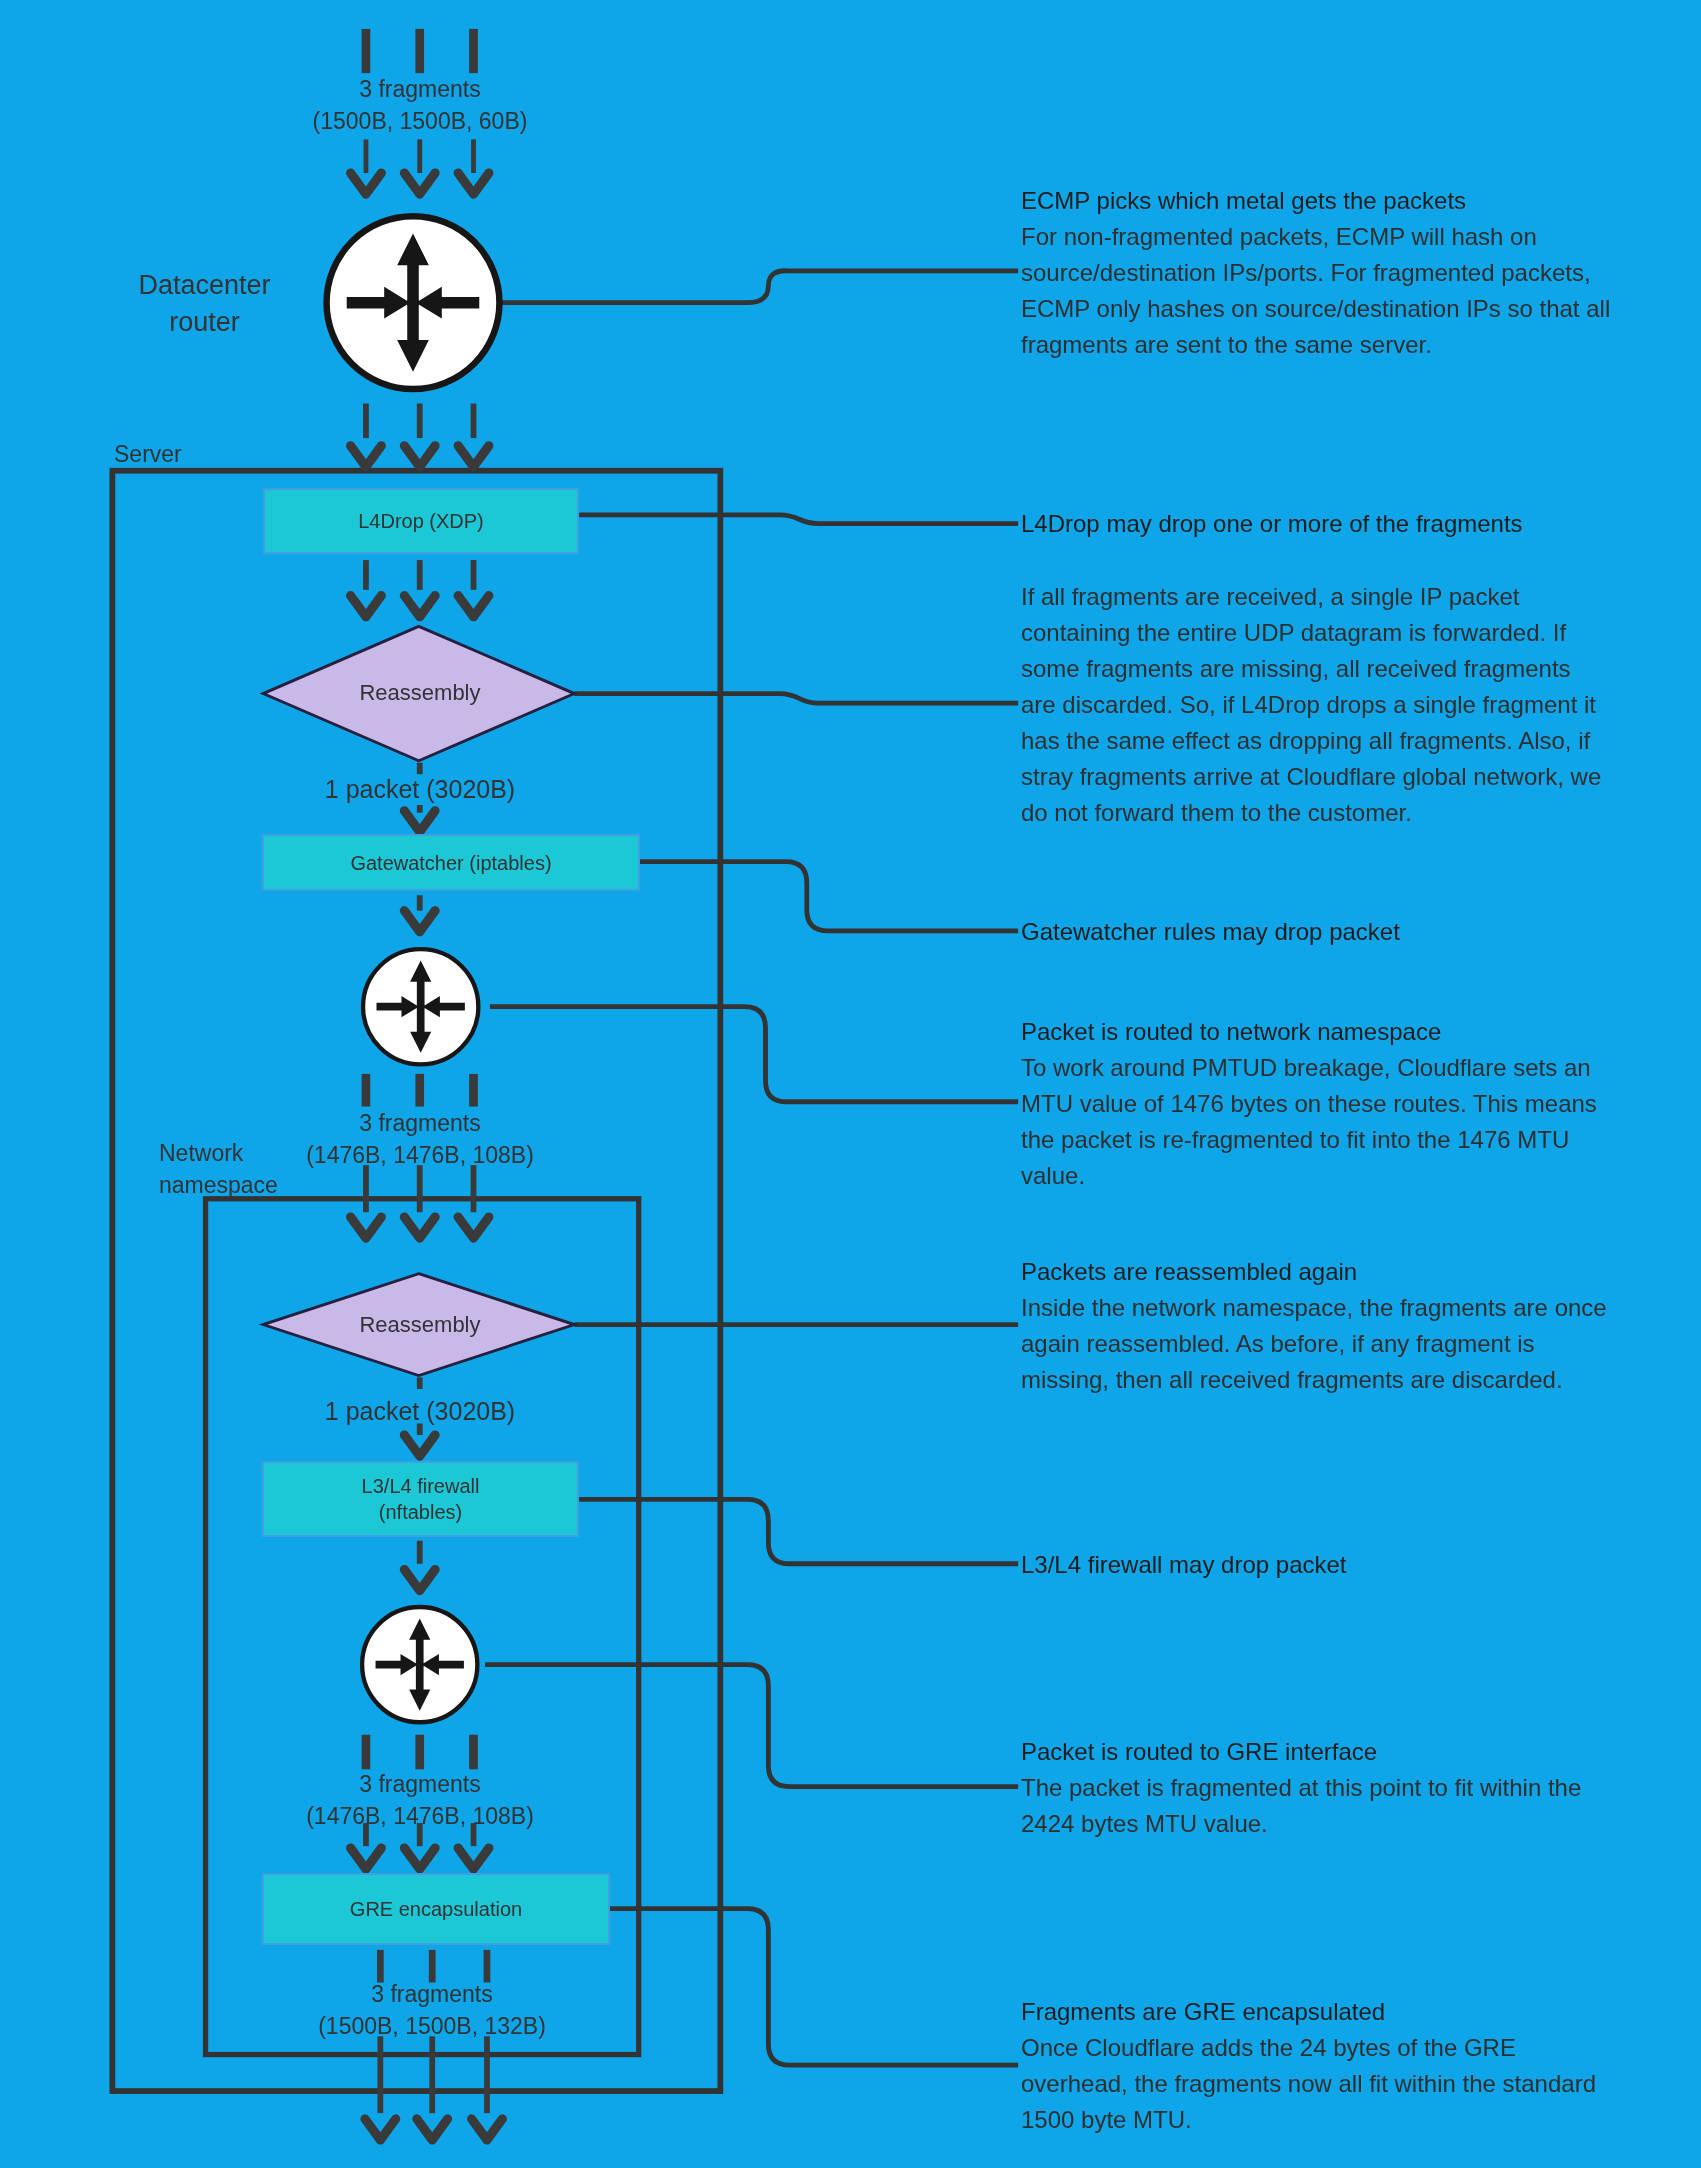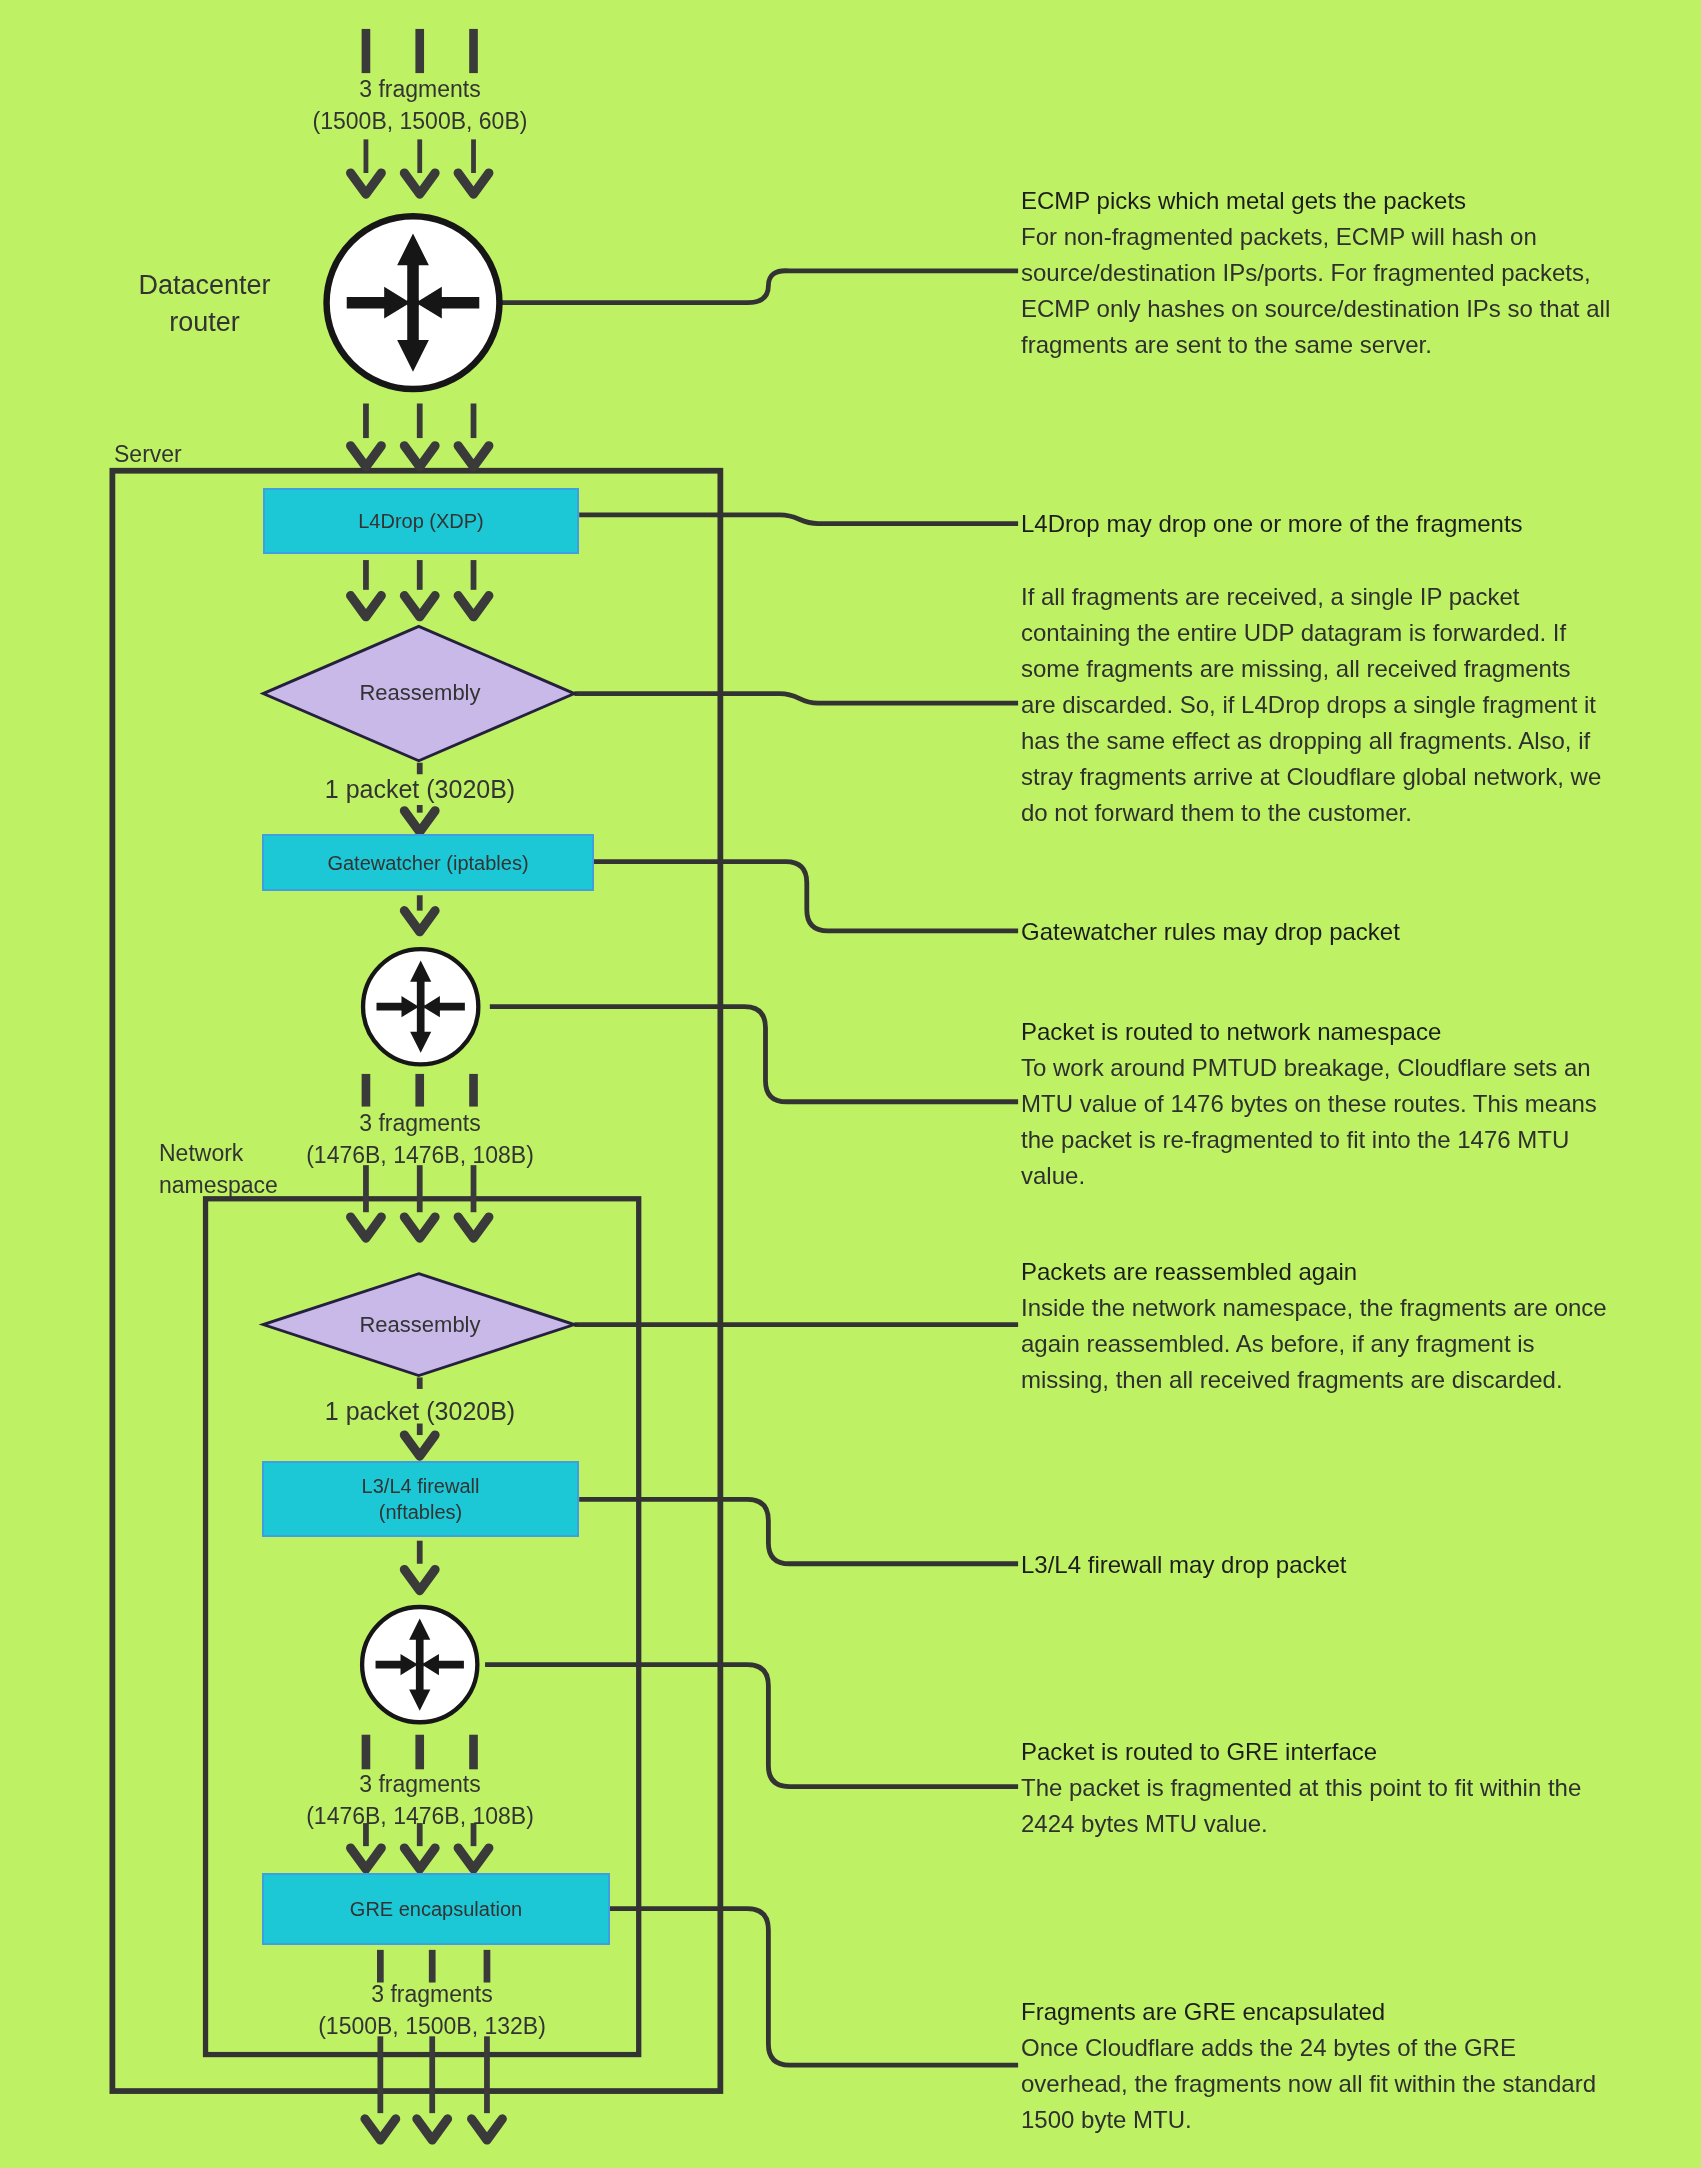--- a/index.html
+++ b/index.html
@@ -2,21 +2,21 @@
 <html style="--cyan: #1cc8d6; --cyan-border: #3f9fe0; --purple: #c9b9e8; --purple-border: #26203f; --line: #333333; --arrow: #3a3a3a; --text: #333333; --heading: #1d1d1d; --body-text: #2f2f2f;"><head>
 <meta charset="utf-8">
 <style>
   :root{
     --cyan:#1cc8d6; --cyan-border:#3f9fe0; --purple:#c9b9e8; --purple-border:#26203f;
     --line:#333333; --arrow:#3a3a3a; --text:#333333; --heading:#1d1d1d; --body-text:#2f2f2f;
   }
   *{margin:0;padding:0;box-sizing:border-box;}
   html,body{background:#ffffff;}
   body{font-family:"Liberation Sans",sans-serif;color:var(--text);}
-  .stage{position:relative;width:1701px;height:2168px;background:#bef264;overflow:hidden;}
+  .stage{position:relative;width:1701px;height:2168px;background:#0ea5e9;overflow:hidden;}
   .stage svg.canvas{position:absolute;left:0;top:0;}
 
   
   .frame{fill:none;stroke:var(--line);}
   .conn{fill:none;stroke:var(--line);stroke-width:5;}
   .shaft{stroke:var(--arrow);fill:none;}
   .sw5{stroke-width:5;} .sw6{stroke-width:6;} .sw7{stroke-width:7;} .sw9{stroke-width:9;}
   .chev path{fill:none;stroke:var(--arrow);stroke-width:9.5;stroke-linecap:round;stroke-linejoin:round;}
   .rc{fill:#ffffff;stroke:#161616;stroke-width:4.5;}
   .ra{fill:#161616;}
@@ -194,21 +194,21 @@
   <div class="lbl small-cap" style="left:114px;top:441px;">Server</div>
 
   <div class="pbox" style="left:263px;top:488px;width:316px;height:66px;">
     <span>L4Drop (XDP)</span>
   </div>
 
   <div class="lbl ctr" style="left:276px;top:680px;width:288px;font-size:22px;">Reassembly</div>
 
   <div class="lbl ctr pkt" style="left:276px;top:774px;width:288px;">1 packet (3020B)</div>
 
-  <div class="pbox" style="left:262px;top:834px;width:332px;height:57px;">
+  <div class="pbox" style="left:262px;top:834px;width:378px;height:57px;">
     <span>Gatewatcher (iptables)</span>
   </div>
 
   <div class="lbl ctr frag" style="left:247px;top:1107px;width:346px;">3 fragments
 (1476B, 1476B, 108B)</div>
 
   <div class="lbl frag" style="left:159px;top:1137px;">Network
 namespace</div>
 
   <div class="lbl ctr" style="left:276px;top:1312px;width:288px;font-size:22px;">Reassembly</div>

